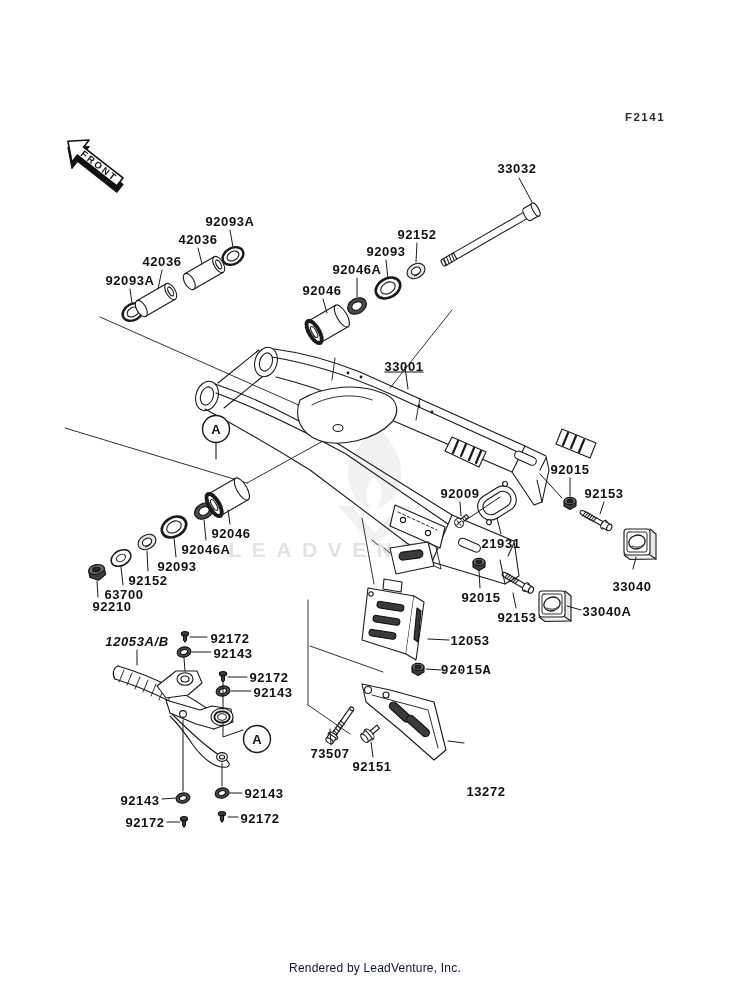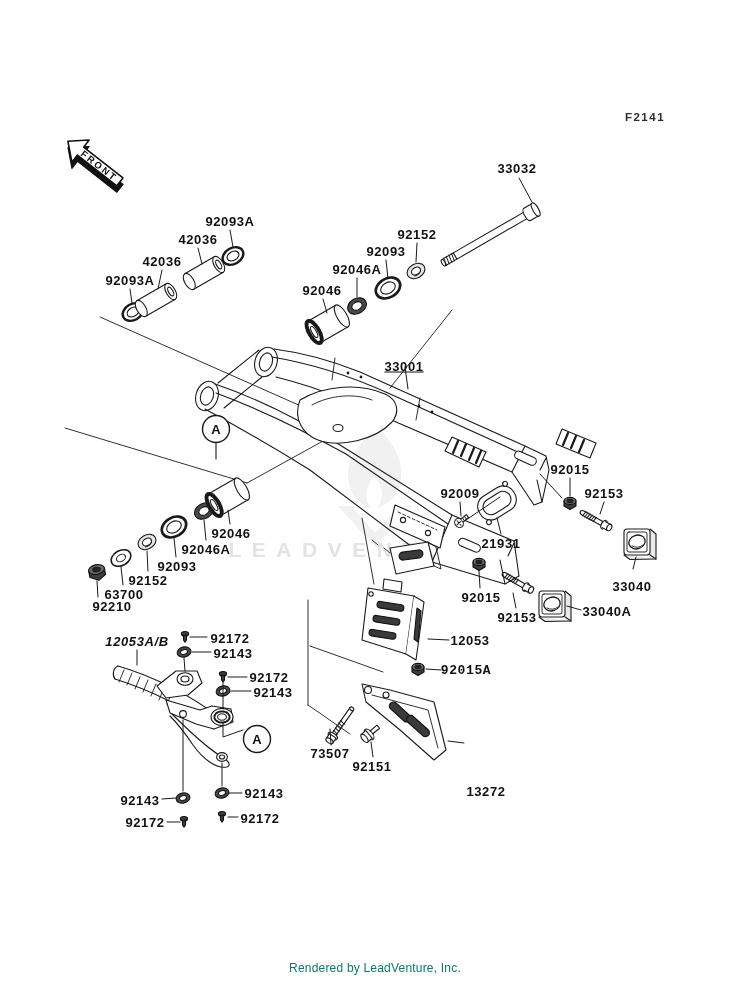--- a/index.html
+++ b/index.html
@@ -5,21 +5,21 @@
   html,body{margin:0;padding:0;background:#fff;}
   .stage{position:relative;width:750px;height:981px;background:#ffffff;overflow:hidden;
          font-family:"Liberation Sans", sans-serif;}
   .stage svg{position:absolute;left:0;top:0;}
   .part-label{position:absolute;transform:translate(-50%,-50%);
     font-family:"Liberation Sans", sans-serif;font-weight:bold;font-size:13px;
     letter-spacing:0.6px;color:#111;white-space:nowrap;cursor:pointer;}
   .fig-code{position:absolute;transform:translate(-50%,-50%);
     font-weight:bold;font-size:11.5px;letter-spacing:1.5px;color:#2d2d2d;padding-left:16px;}
   .footer-credit{position:absolute;transform:translate(-50%,-50%);
-    font-size:12px;color:#0f766e;letter-spacing:0.2px;}
+    font-size:12px;color:#0f172a;letter-spacing:0.2px;}
 </style>
 </head>
 <body>
 
 <div class="stage">
 
 <svg width="750" height="981" viewBox="0 0 750 981" fill="none" stroke="#1a1a1a" stroke-width="1.1" stroke-linecap="round" stroke-linejoin="round">
 
   <defs>
     <g id="sym-seal-lg">

